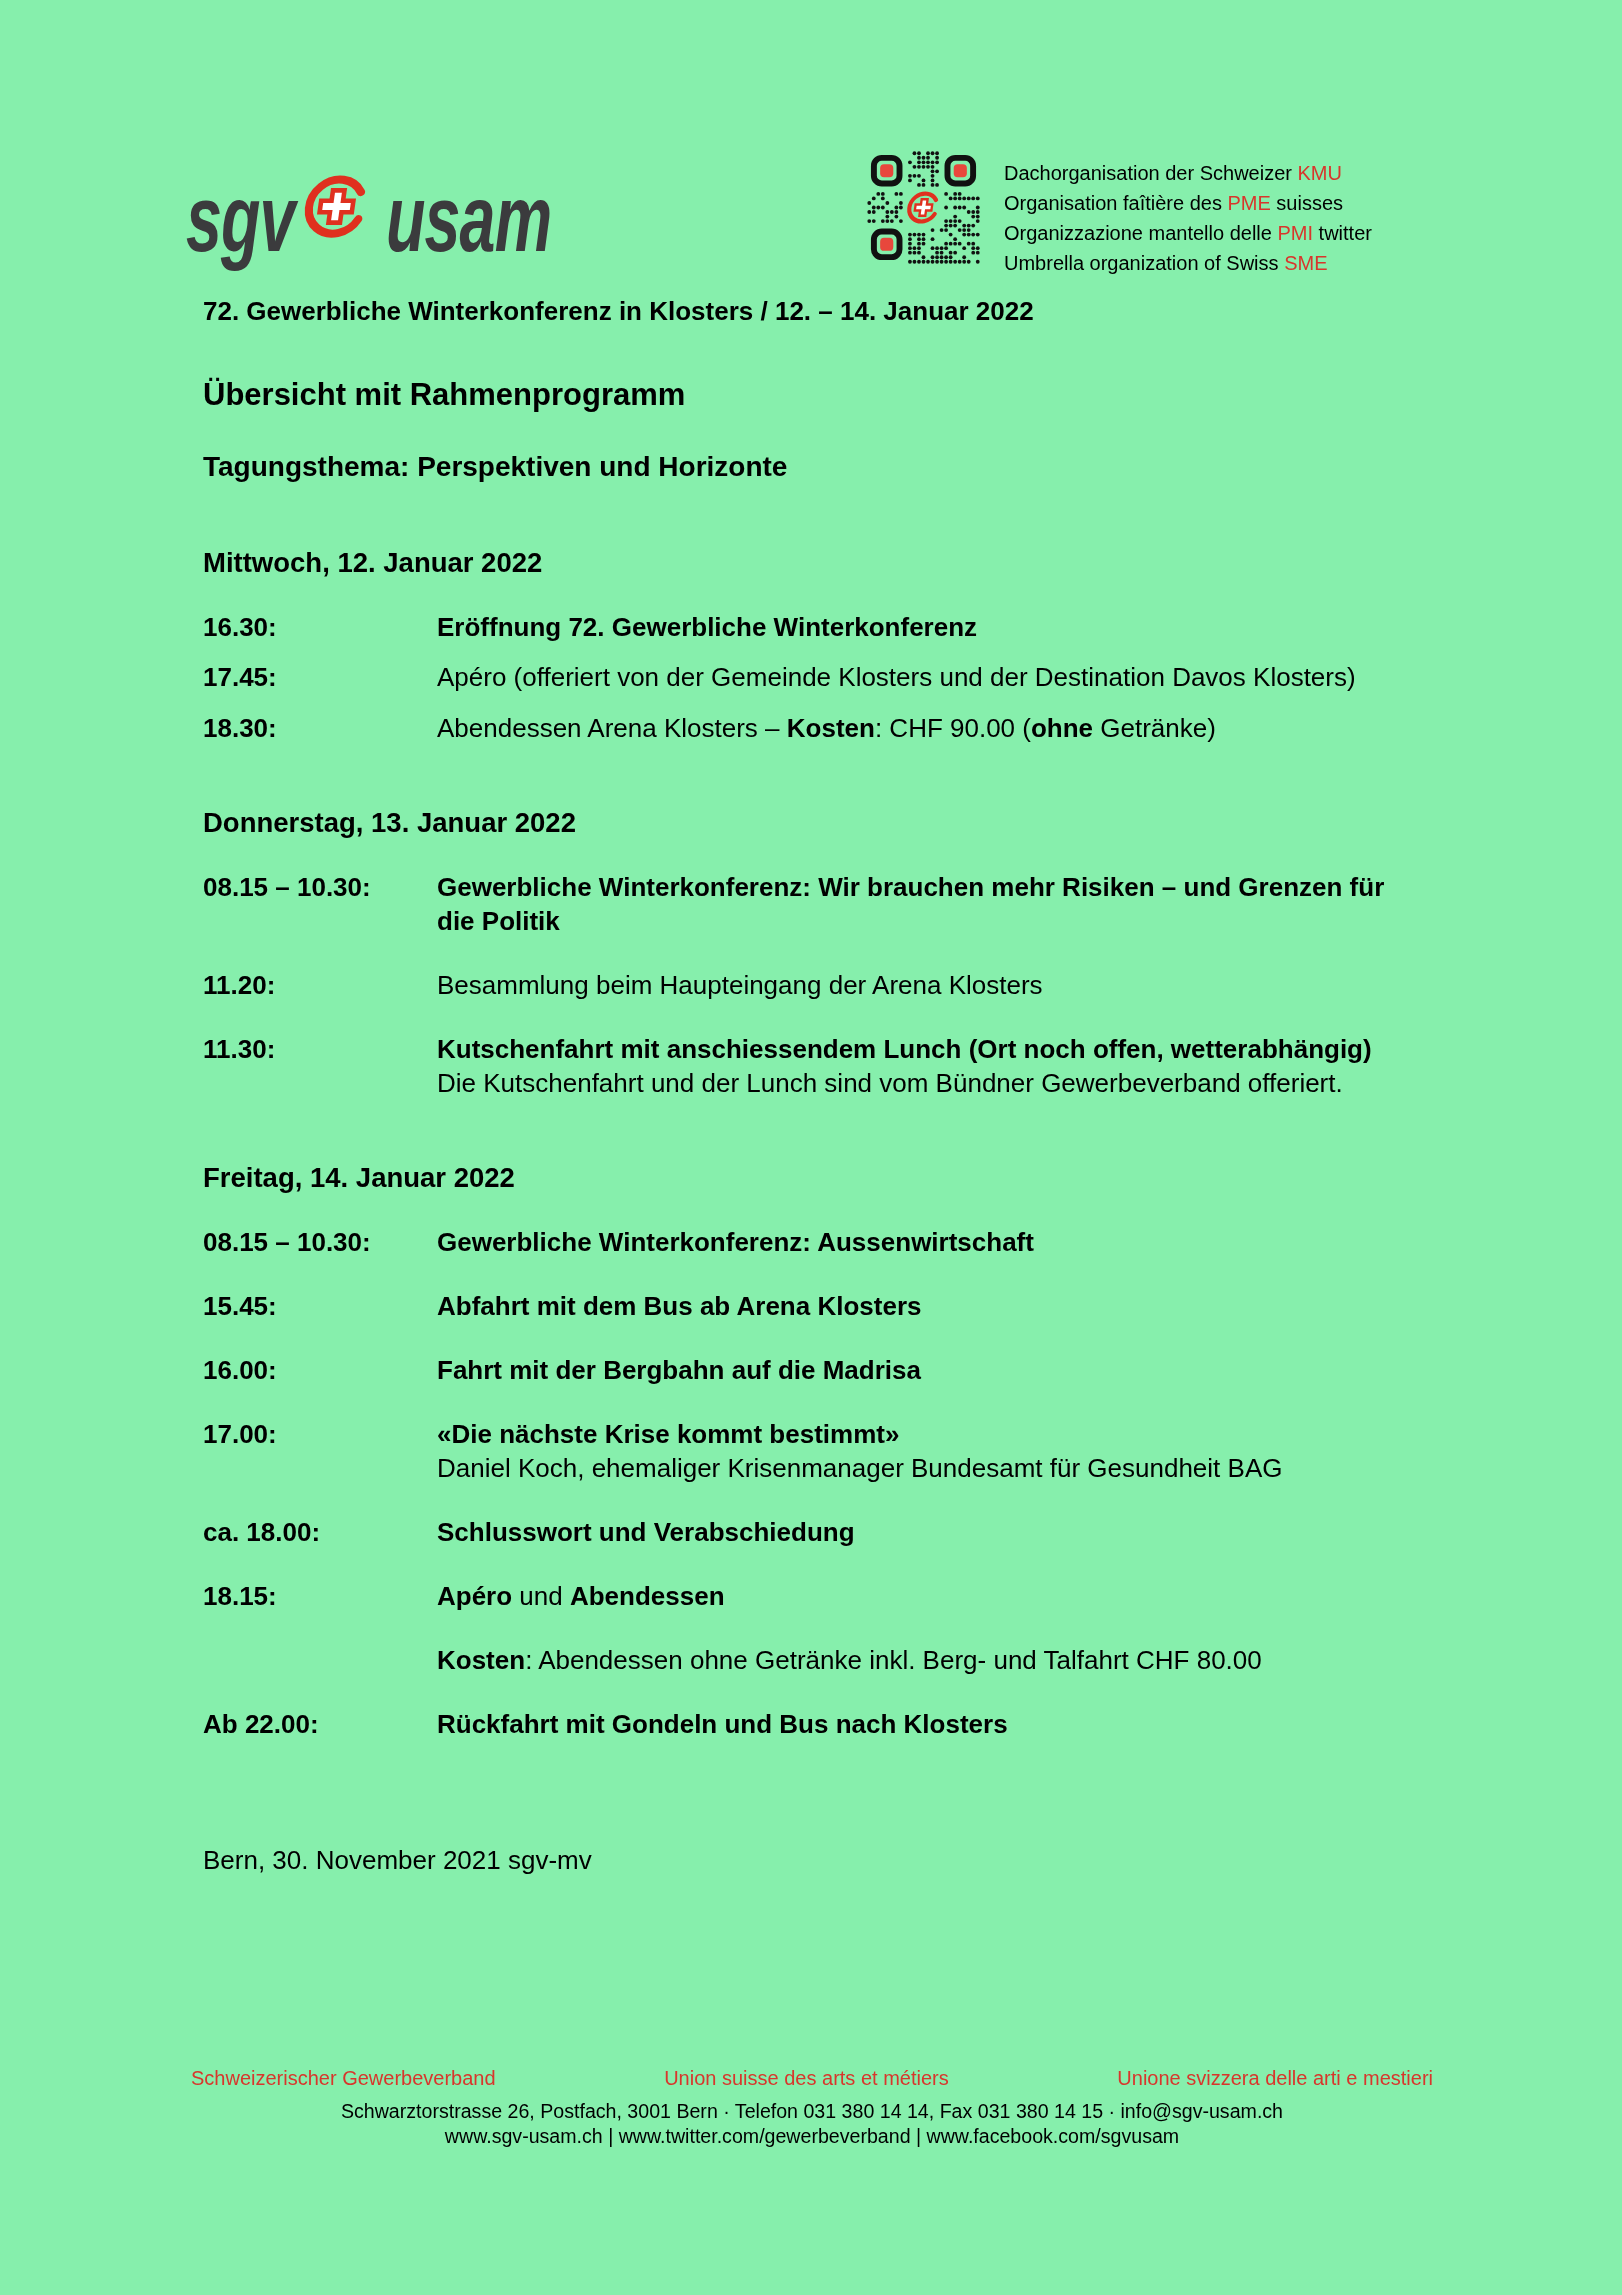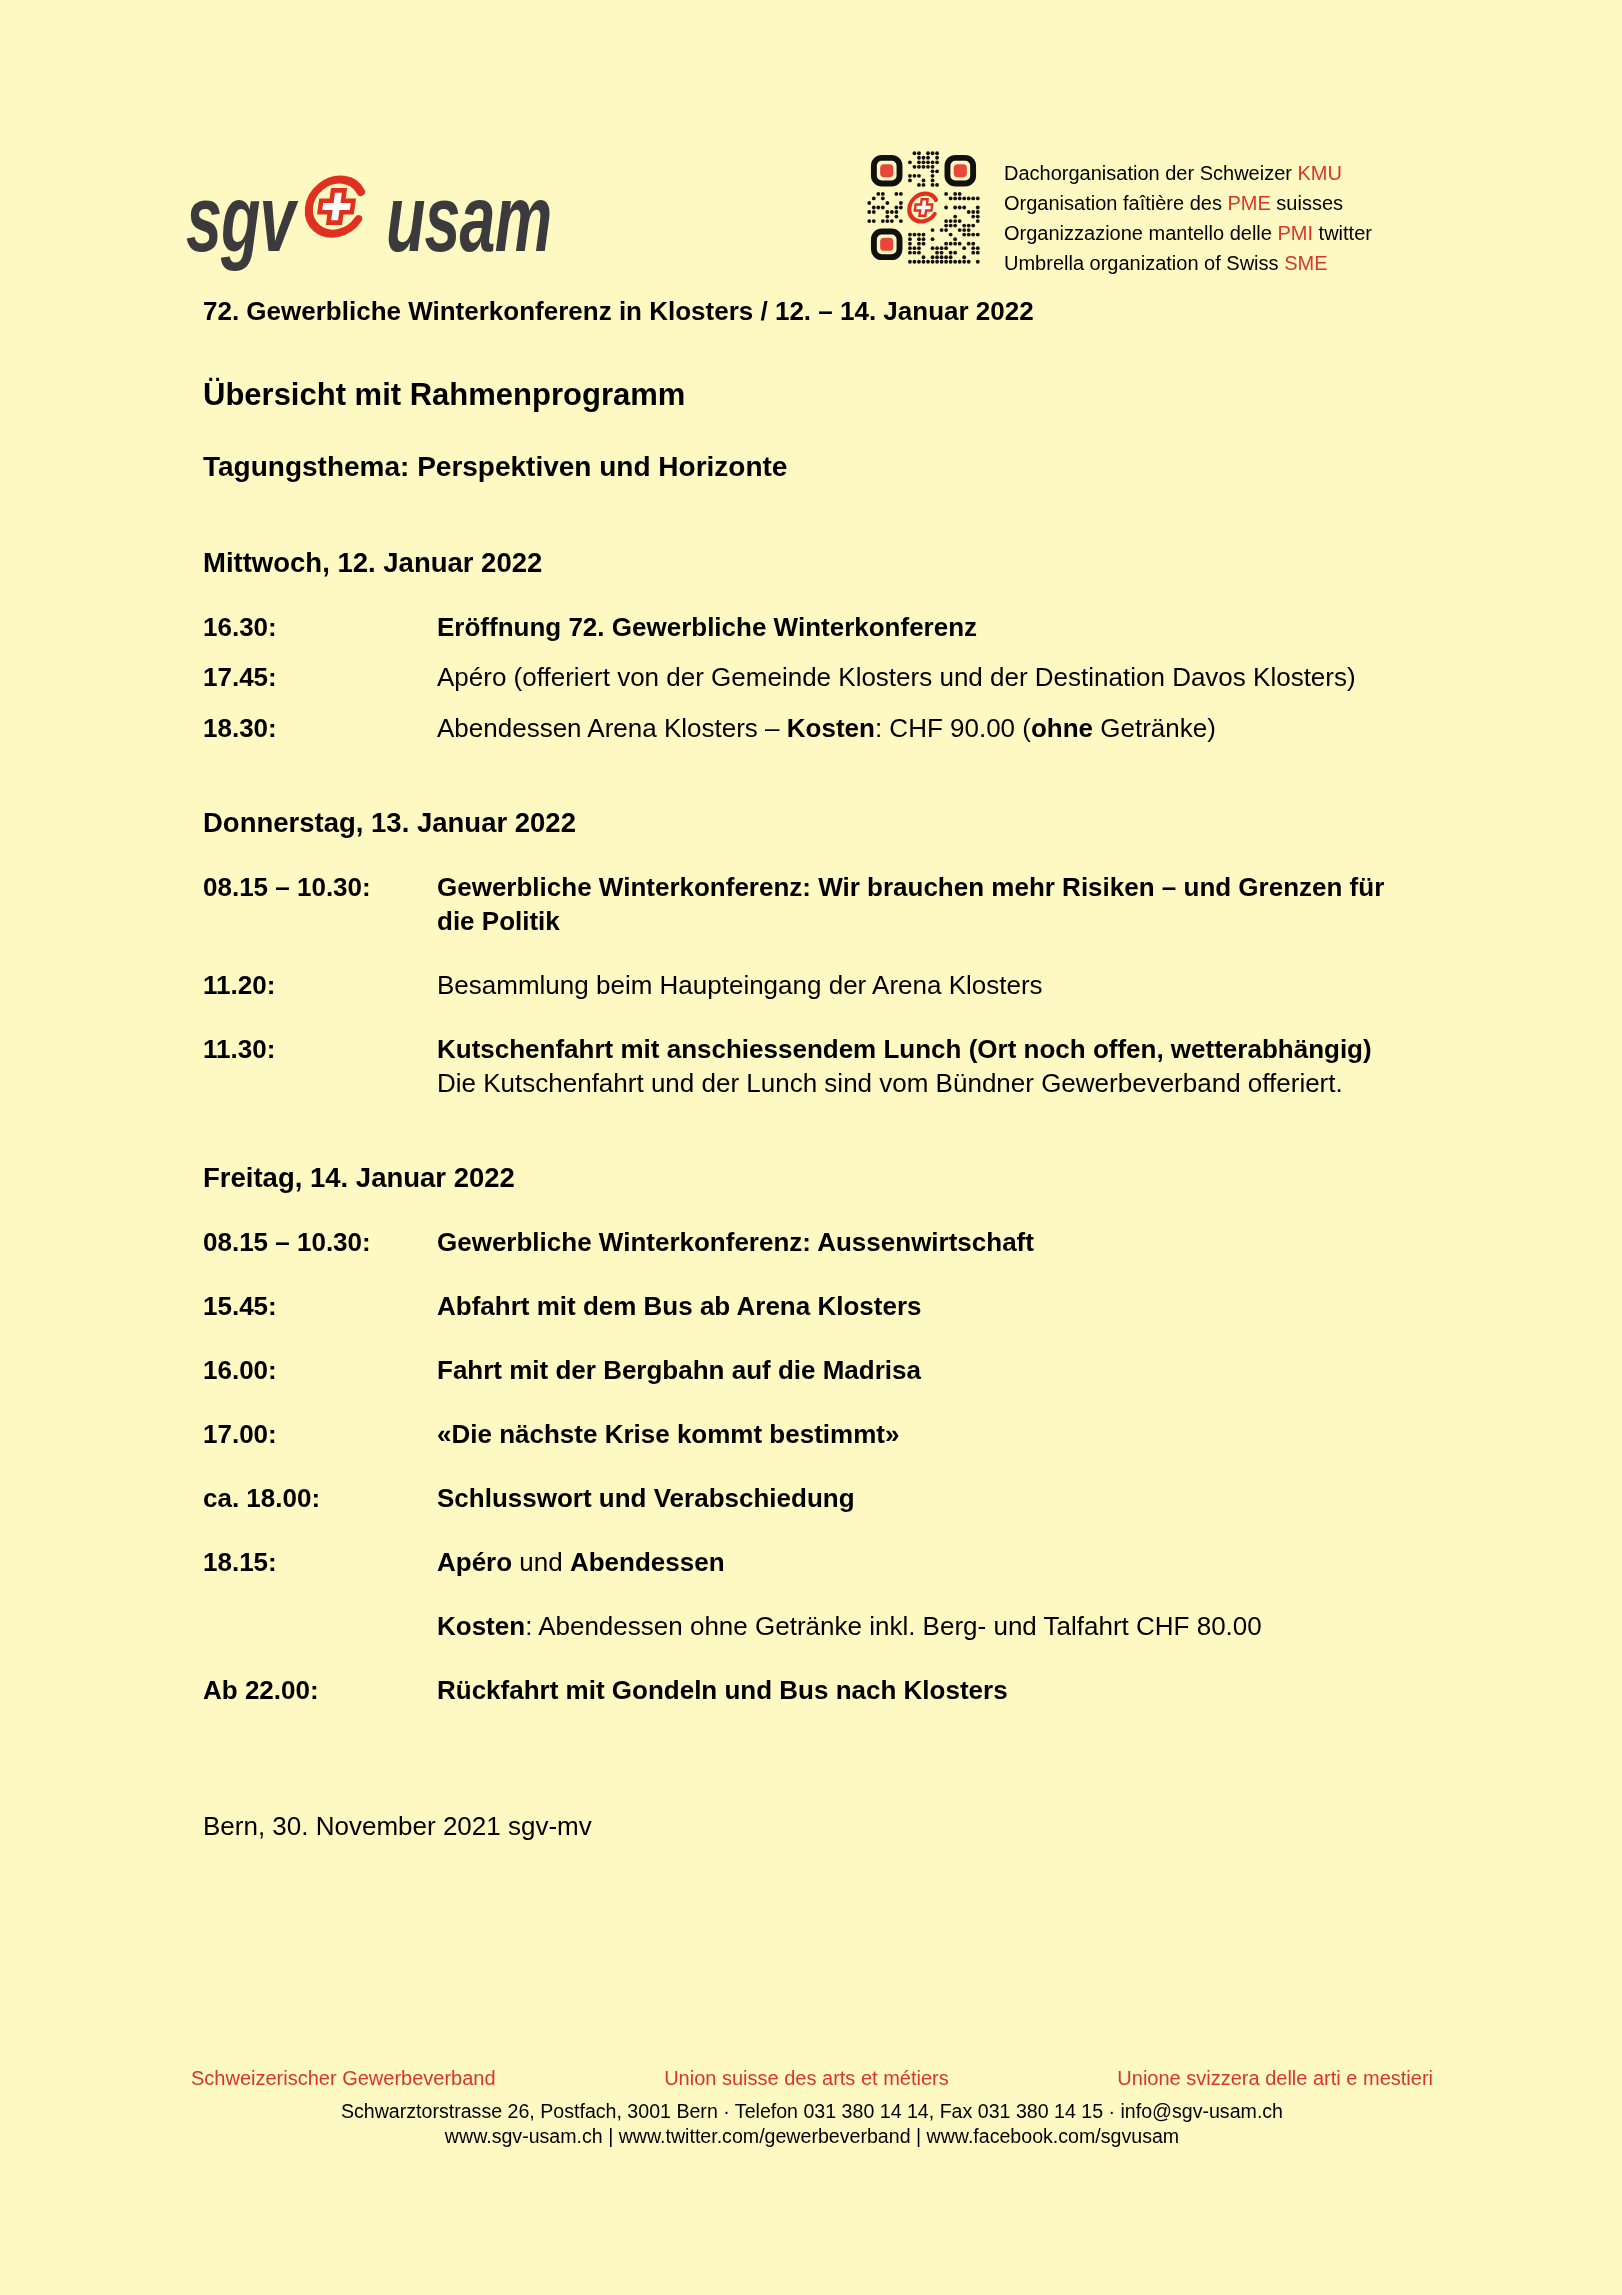--- a/index.html
+++ b/index.html
@@ -6,21 +6,21 @@
     --red:#d8362c;
     --logo-red:#e0301f;
     --qr-red:#e8473c;
     --logo-gray:#3b3b3d;
   }
   *{margin:0;padding:0;box-sizing:border-box;}
   html,body{background:#ffffff;}
   .page{
     position:relative;
     width:1622px;height:2295px;
-    background:#fef9c3;
+    background:#86efac;
     font-family:"Liberation Sans","DejaVu Sans",sans-serif;
     color:#000;
     overflow:hidden;
   }
   
   .logo{position:absolute;left:186px;top:164px;width:366px;height:98px;}
   .logo-text{
     position:absolute;display:inline-block;
     font-size:95px;line-height:95px;font-weight:bold;font-style:italic;
     letter-spacing:-1.3px;color:var(--logo-gray);
@@ -331,20 +331,21 @@
           <div class="entry">
             <div class="entry-time">16.00:</div>
             <div class="entry-desc">
               <div class="line"><span class="b">Fahrt mit der Bergbahn auf die Madrisa</span></div>
             </div>
           </div>
           <div class="entry">
             <div class="entry-time">17.00:</div>
             <div class="entry-desc">
               <div class="line"><span class="b">«Die nächste Krise kommt bestimmt»</span></div>
+              <div class="line"><span>Daniel Koch, ehemaliger Krisenmanager Bundesamt für Gesundheit BAG</span></div>
             </div>
           </div>
           <div class="entry">
             <div class="entry-time">ca. 18.00:</div>
             <div class="entry-desc">
               <div class="line"><span class="b">Schlusswort und Verabschiedung</span></div>
             </div>
           </div>
           <div class="entry">
             <div class="entry-time">18.15:</div>

